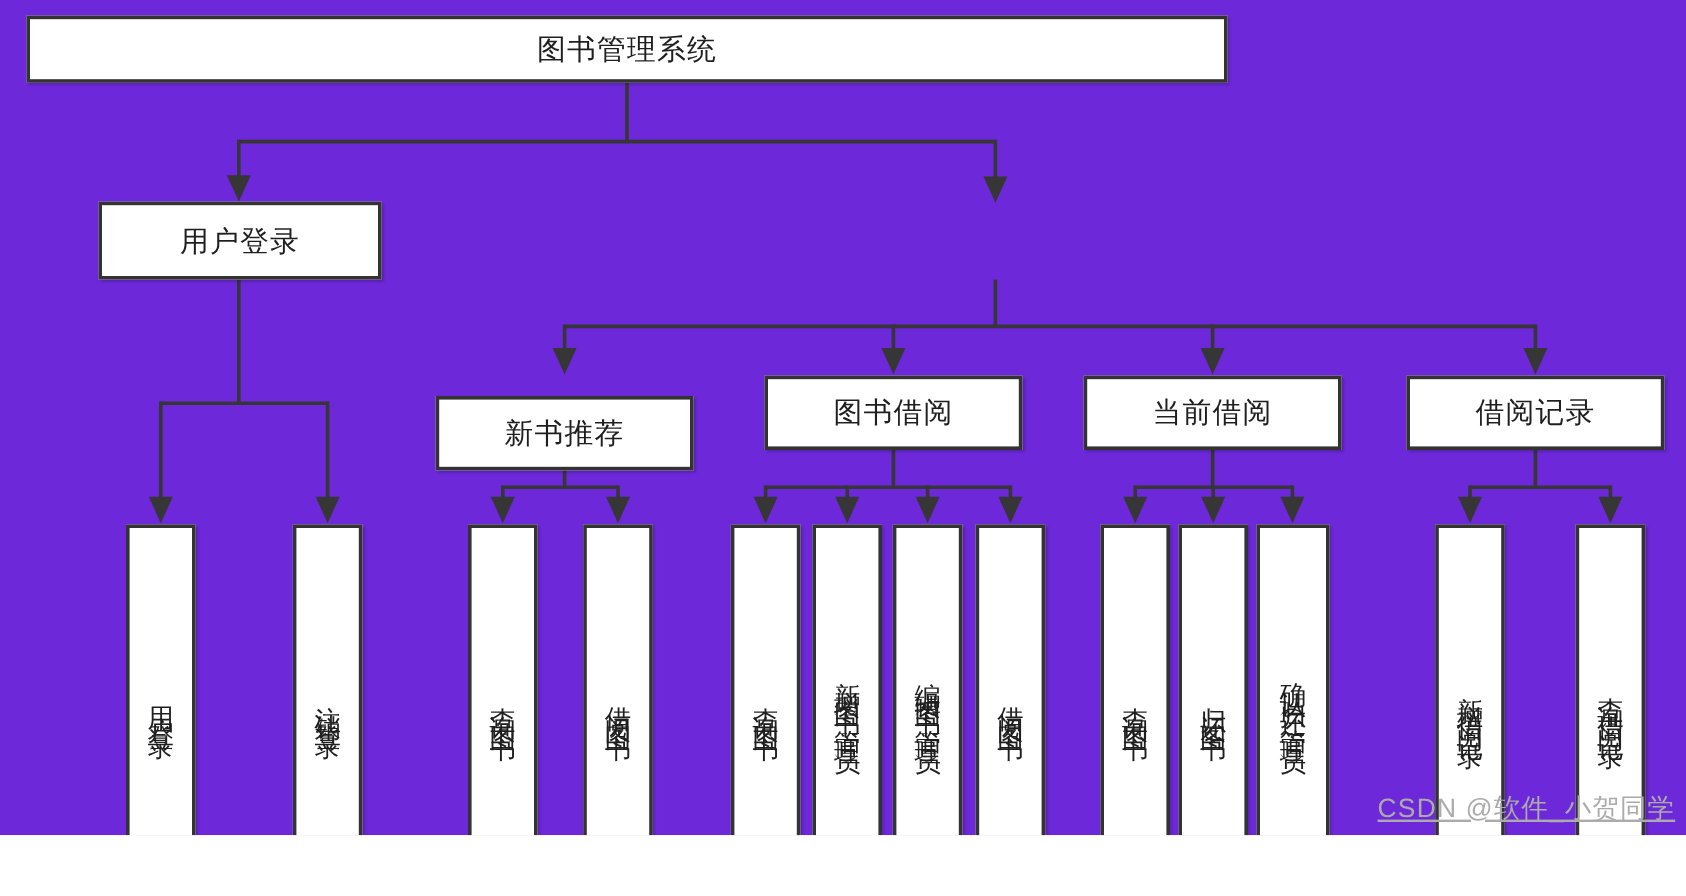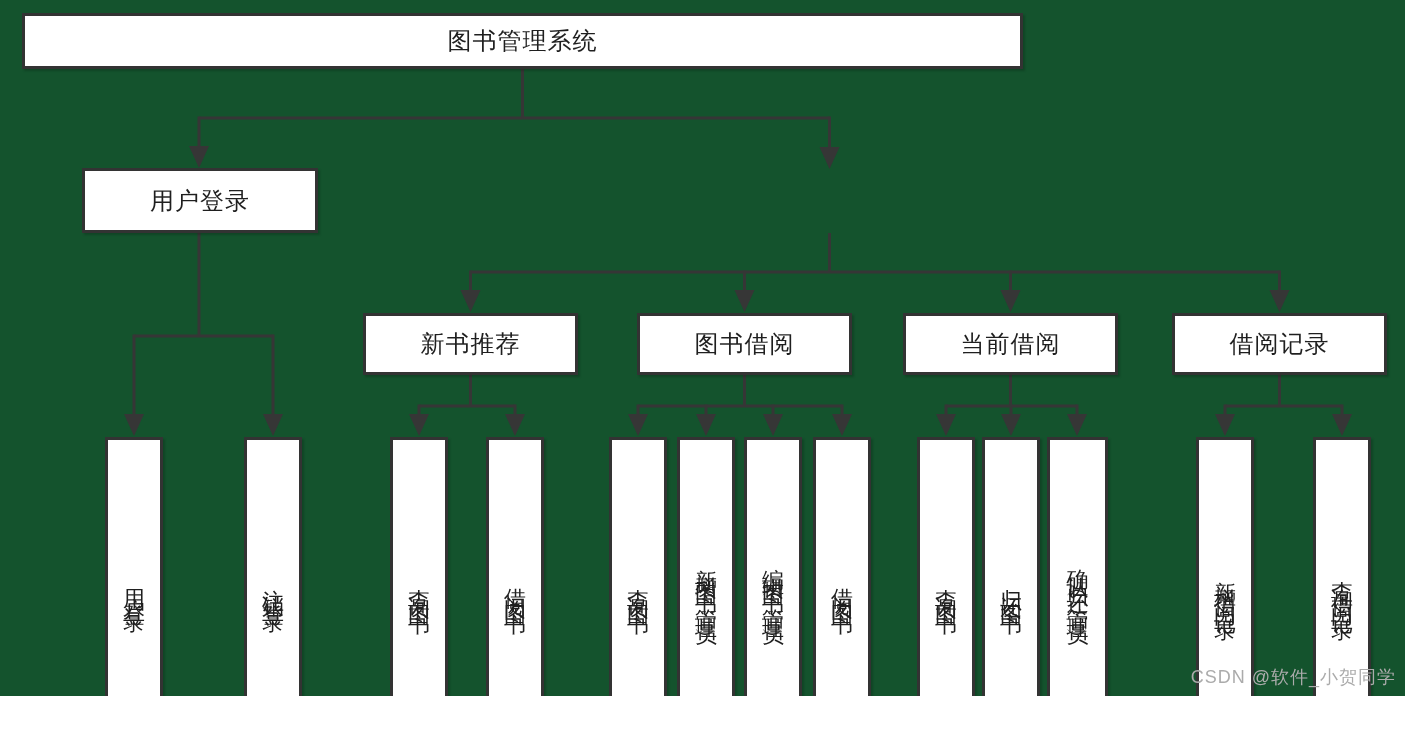--- a/index.html
+++ b/index.html
@@ -1,20 +1,20 @@
 <!DOCTYPE html>
 <html><head>
 <meta charset="utf-8">
 <style>
   html, body { margin: 0; padding: 0; background: #ffffff; }
   .stage {
     position: relative;
     width: 1405px;
     height: 696px;
-    background: #14532d;
+    background: #6d28d9;
     font-family: "Liberation Sans", "DejaVu Sans", sans-serif;
     overflow: hidden;
   }
   svg.wires {
     position: absolute;
     left: 0; top: 0;
     width: 1405px; height: 747px;
     z-index: 1;
   }
   svg.wires line { stroke: #363636; stroke-width: 3; }
@@ -36,25 +36,26 @@
   .node-v .vtext {
     writing-mode: vertical-rl;
     letter-spacing: 8px;
     line-height: 1;
     white-space: nowrap;
   }
   .watermark {
     position: absolute;
     right: 9px;
     bottom: 7px;
-    font-size: 18px;
+    font-size: 22px;
     color: #ababab;
     letter-spacing: 1px;
     z-index: 6;
     user-select: none;
+    text-decoration: underline;
   }
 </style>
 </head>
 <body>
 
 <div class="stage">
 
   <svg class="wires" viewBox="0 0 1405 747" xmlns="http://www.w3.org/2000/svg">
 
     <g>
@@ -132,21 +133,21 @@
   </svg>
 
   <div class="node node-h" style="left:22px; top:13px; width:1001px; height:56px;">
     <span>图书管理系统</span>
   </div>
 
   <div class="node node-h" style="left:82px; top:168px; width:236px; height:65px;">
     <span>用户登录</span>
   </div>
 
-  <div class="node node-h" style="left:363px; top:313px; width:215px; height:62px;">
+  <div class="node node-h" style="left:363px; top:330px; width:215px; height:62px;">
     <span>新书推荐</span>
   </div>
   <div class="node node-h" style="left:903px; top:313px; width:215px; height:62px;">
     <span>当前借阅</span>
   </div>
   <div class="node node-h" style="left:637px; top:313px; width:215px; height:62px;">
     <span>图书借阅</span>
   </div>
   <div class="node node-h" style="left:1172px; top:313px; width:215px; height:62px;">
     <span>借阅记录</span>

